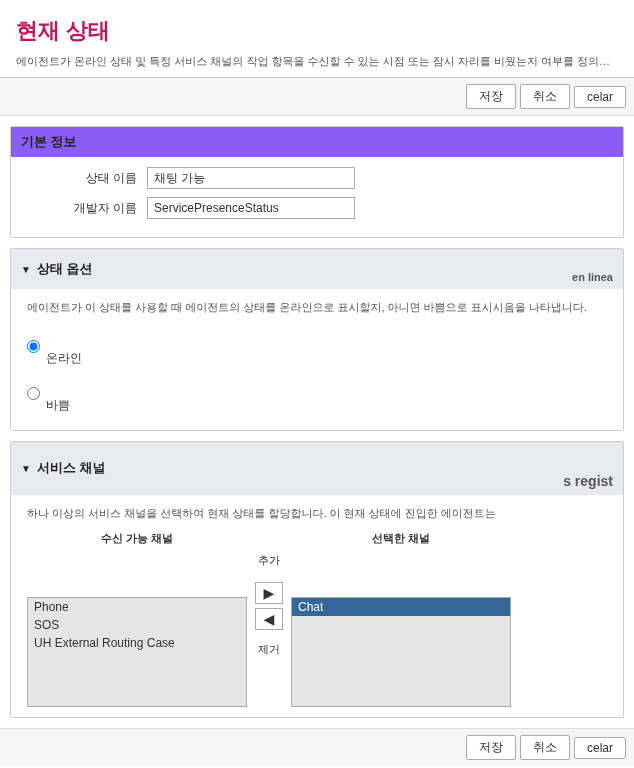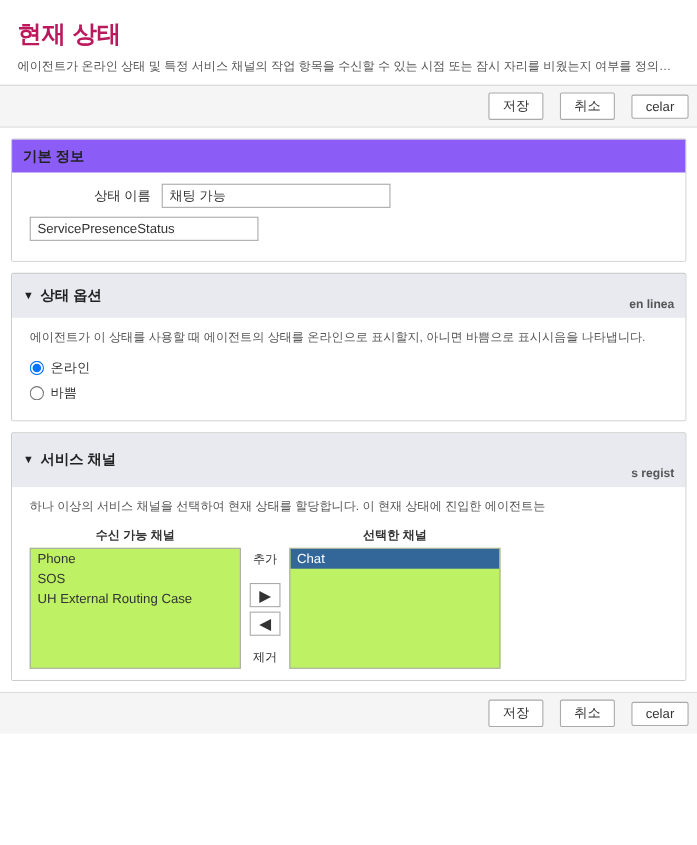--- a/index.html
+++ b/index.html
@@ -48,21 +48,21 @@
       padding: 6px 8px;
       border-bottom: 1px solid #ddd;
       background: #f5f5f5;
     }
     .toolbar-btn {
       padding: 3px 12px;
       font-size: 12px;
       border: 1px solid #aaa;
       background: #fff;
       cursor: pointer;
-      margin-left: 15px;
+      margin-left: 4px;
       color: #333;
       border-radius: 2px;
     }
 
     
     .section {
       border: 1px solid #ccc;
       margin: 10px 10px;
       border-radius: 2px;
     }
@@ -127,20 +127,21 @@
       display: flex;
       align-items: center;
       margin-bottom: 6px;
     }
     .radio-row input[type="radio"] {
       margin-right: 6px;
     }
     .radio-label {
       font-size: 12px;
       color: #333;
+      margin-top: 24px;
     }
 
     
     .service-channels-description {
       font-size: 11px;
       color: #555;
       margin-bottom: 10px;
       line-height: 1.5;
       white-space: nowrap;
       overflow: hidden;
@@ -158,26 +159,27 @@
       flex-direction: column;
       align-items: center;
     }
     .channel-group-label {
       font-size: 11px;
       color: #333;
       margin-bottom: 4px;
       font-weight: bold;
     }
     .channel-listbox {
-      width: 192px;
+      width: 220px;
       height: 110px;
       border: 1px solid #aaa;
       overflow-y: auto;
       font-size: 12px;
-      background: #bef264;
+      background: #e5e5e5;
+      margin-top: 47px;
     }
     .channel-listbox .list-item {
       padding: 2px 6px;
       cursor: pointer;
       color: #333;
     }
     .channel-listbox .list-item.selected {
       background: #336699;
       color: #fff;
     }
@@ -250,20 +252,21 @@
   <div class="section">
     <div class="section-header-plain">
       <span>기본 정보</span>
     </div>
     <div class="section-body">
       <div class="form-row">
         <div class="form-label">상태 이름</div>
         <input class="form-input" type="text" value="채팅 가능" style="">
       </div>
       <div class="form-row">
+        <div class="form-label">개발자 이름</div>
         <input class="form-input" type="text" value="ServicePresenceStatus" style="">
       </div>
     </div>
   </div>
 
   <div class="section">
     <div class="section-collapsible-header">
       <span class="collapse-arrow">▼</span>
       <span>상태 옵션</span>
       <span style="margin-left:auto;font-size:11px;color:#555;margin-top:16px;">en linea</span>
@@ -278,21 +281,21 @@
         <input type="radio" name="status_option" id="busy" value="busy" style="">
         <label class="radio-label" for="busy">바쁨</label>
       </div>
     </div>
   </div>
 
   <div class="section">
     <div class="section-collapsible-header">
       <span class="collapse-arrow">▼</span>
       <span>서비스 채널</span>
-      <span style="margin-left:auto;font-size:11px;color:#555;margin-top:25px;">s regist</span>
+      <span style="margin-left:auto;font-size:14px;color:#555;margin-top:25px;">s regist</span>
     </div>
     <div class="section-body">
       <div class="service-channels-description">하나 이상의 서비스 채널을 선택하여 현재 상태를 할당합니다. 이 현재 상태에 진입한 에이전트는</div>
 
       <div class="channels-container">
 
         <div class="channel-group">
           <div class="channel-group-label">수신 가능 채널</div>
           <div class="channel-listbox">
             <div class="list-item">Phone</div>

